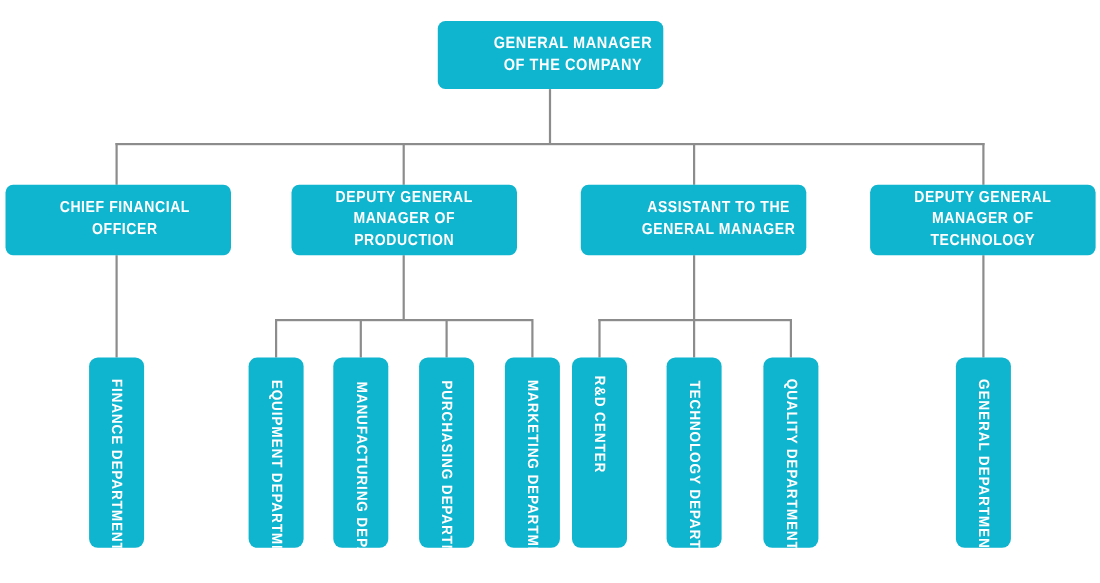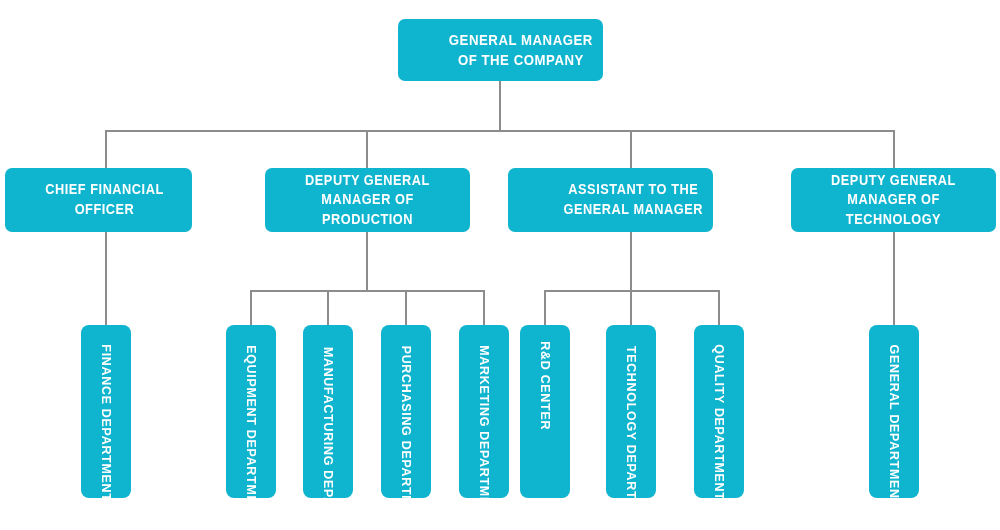--- a/index.html
+++ b/index.html
@@ -101,30 +101,30 @@
   <div class="line v" style="left:630px; top:290px; height:35px;"></div>
   <div class="line v" style="left:718px; top:290px; height:35px;"></div>
 
   <div class="line v" style="left:893px; top:232px; height:93px;"></div>
 
   <div class="node root" style="left:398px; top:19px; width:205px; height:62px;">
     <span class="label">GENERAL MANAGER
 OF THE COMPANY</span>
   </div>
 
-  <div class="node" style="left:5px; top:168px; width:187px; height:64px;padding-left:12px;">
+  <div class="node" style="left:5px; top:168px; width:205px; height:64px;padding-left:12px;">
     <span class="label">CHIEF FINANCIAL OFFICER</span>
   </div>
 
   <div class="node" style="left:265px; top:168px; width:205px; height:64px;">
     <span class="label">DEPUTY GENERAL
 MANAGER OF PRODUCTION</span>
   </div>
 
-  <div class="node" style="left:508px; top:168px; width:205px; height:64px;">
+  <div class="node" style="left:528px; top:168px; width:205px; height:64px;">
     <span class="label">ASSISTANT TO THE
 GENERAL MANAGER</span>
   </div>
 
   <div class="node" style="left:791px; top:168px; width:205px; height:64px;">
     <span class="label">DEPUTY GENERAL
 MANAGER OF TECHNOLOGY</span>
   </div>
 
   <div class="node leaf" style="left:81px; top:325px;">

